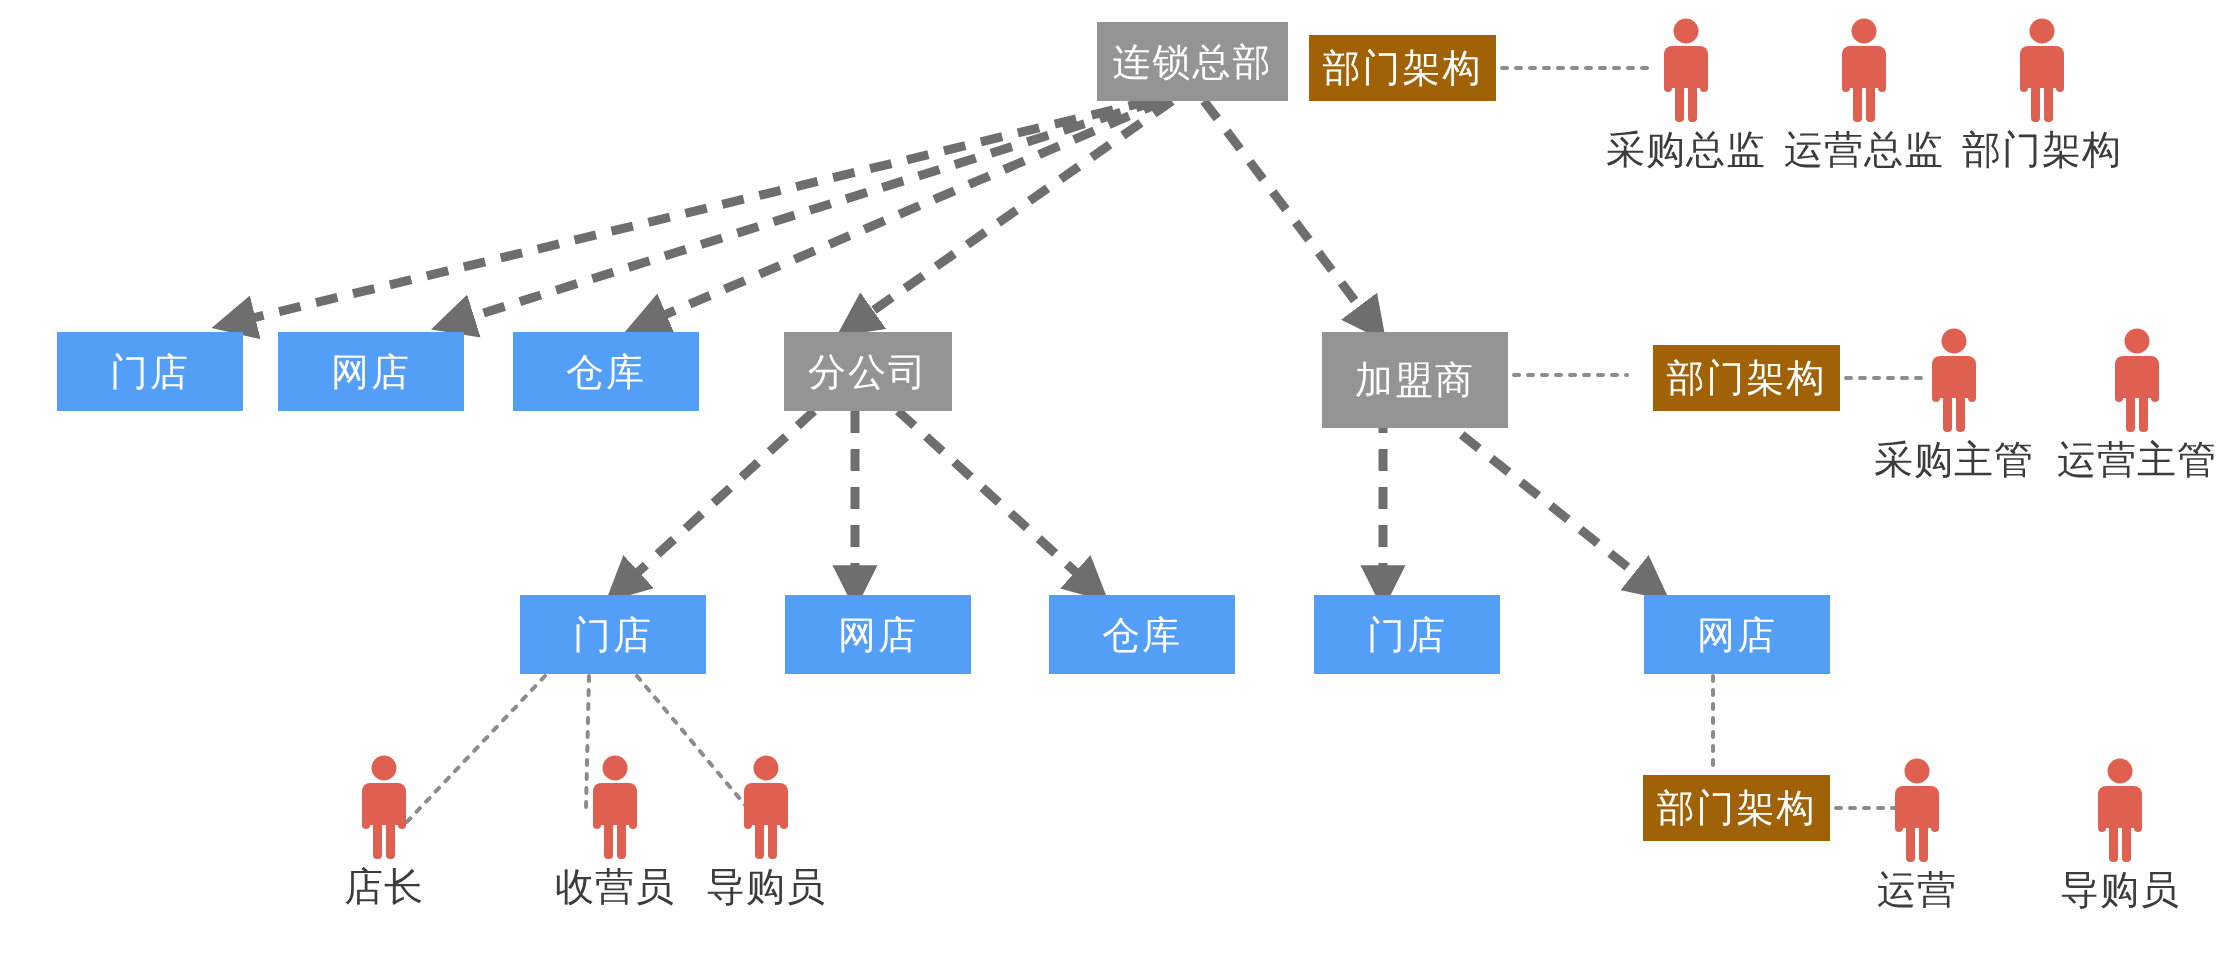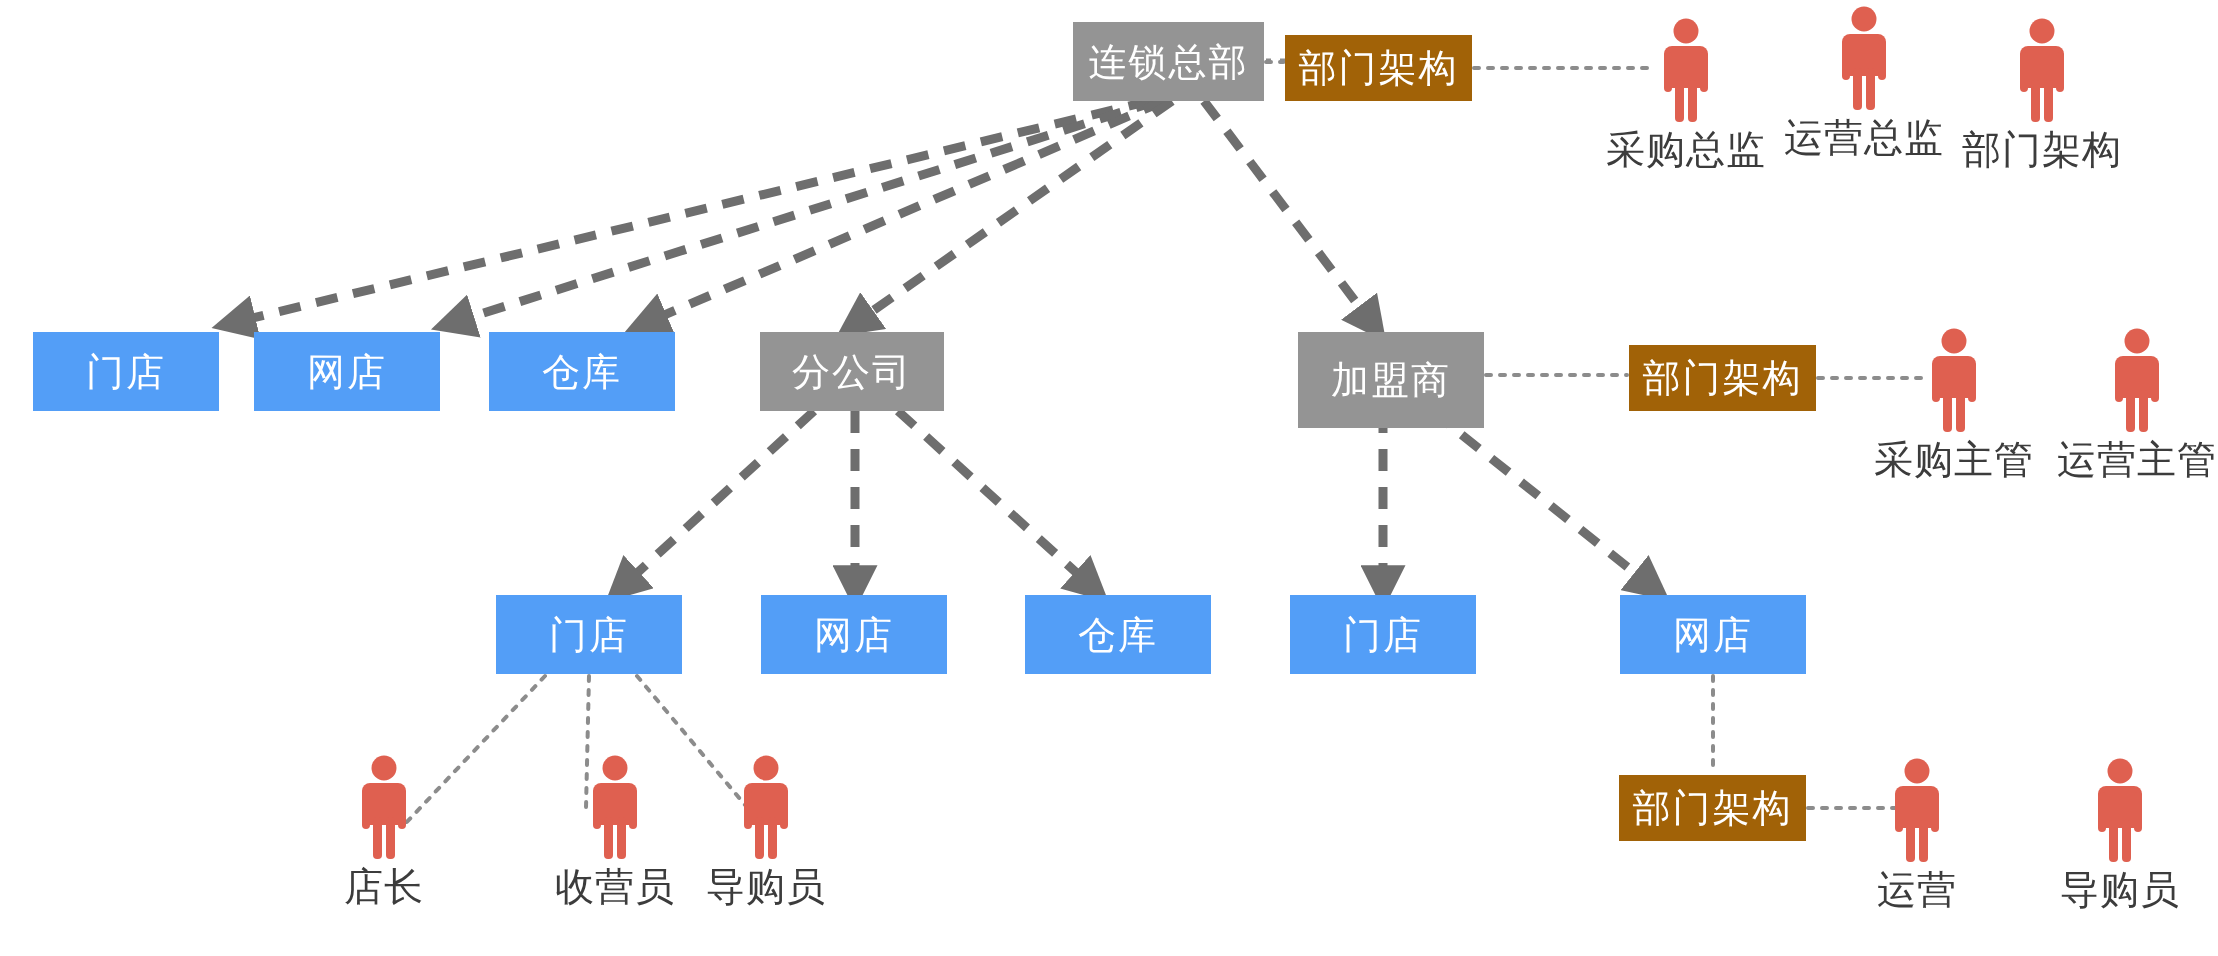--- a/index.html
+++ b/index.html
@@ -31,20 +31,21 @@
     display: flex;
     align-items: center;
     justify-content: center;
     color: #ffffff;
     font-size: 38px;
     letter-spacing: 2px;
     font-weight: 400;
     line-height: 1;
     user-select: none;
     box-sizing: border-box;
+    margin-left: 24px;
   }
   .node-blue  { background: #539ef7; }
   .node-gray  { background: #949494; }
   .node-yellow{ background: #a16207; }
   .person-group {
     position: absolute;
     display: flex;
     flex-direction: column;
     align-items: center;
   }
@@ -100,21 +101,21 @@
     <g stroke="#8c8c8c" stroke-width="5" fill="none" stroke-dasharray="5 9" stroke-linecap="butt">
       <path d="M 1266,61 L 1285,61"></path>
     </g>
   </svg>
 
   <div class="node-box node-gray" style="left:1073px;top:22px;width:191px;height:79px;">连锁总部</div>
   <div class="node-box node-yellow" style="left:1285px;top:35px;width:187px;height:66px;">部门架构</div>
   <div class="node-box node-blue" style="left:33px;top:332px;width:186px;height:79px;">门店</div>
   <div class="node-box node-blue" style="left:254px;top:332px;width:186px;height:79px;">网店</div>
   <div class="node-box node-blue" style="left:489px;top:332px;width:186px;height:79px;">仓库</div>
-  <div class="node-box node-gray" style="left:760px;top:332px;width:184px;height:79px;">分公司</div>
+  <div class="node-box node-gray" style="left:760px;top:332px;width:168px;height:79px;">分公司</div>
   <div class="node-box node-gray" style="left:1298px;top:332px;width:186px;height:96px;">加盟商</div>
   <div class="node-box node-yellow" style="left:1629px;top:345px;width:187px;height:66px;">部门架构</div>
   <div class="node-box node-blue" style="left:496px;top:595px;width:186px;height:79px;">门店</div>
   <div class="node-box node-blue" style="left:761px;top:595px;width:186px;height:79px;">网店</div>
   <div class="node-box node-blue" style="left:1025px;top:595px;width:186px;height:79px;">仓库</div>
   <div class="node-box node-blue" style="left:1290px;top:595px;width:186px;height:79px;">门店</div>
   <div class="node-box node-blue" style="left:1620px;top:595px;width:186px;height:79px;">网店</div>
   <div class="node-box node-yellow" style="left:1619px;top:775px;width:187px;height:66px;">部门架构</div>
 
   <div class="person-group" style="left:1606px;top:18px;">
@@ -122,21 +123,21 @@
       <circle cx="30" cy="13" r="12.5" fill="#df6050"></circle>
       <rect x="8" y="28" width="44" height="42" rx="8" fill="#df6050"></rect>
       <rect x="8" y="34" width="8" height="40" rx="4" fill="#df6050"></rect>
       <rect x="44" y="34" width="8" height="40" rx="4" fill="#df6050"></rect>
       <rect x="19" y="62" width="9" height="42" rx="4" fill="#df6050"></rect>
       <rect x="32" y="62" width="9" height="42" rx="4" fill="#df6050"></rect>
     </svg>
     <div class="person-label">采购总监</div>
   </div>
 
-  <div class="person-group" style="left:1784px;top:6px;text-align:right;">
+  <div class="person-group" style="left:1784px;top:18px;text-align:right;">
     <svg class="person-icon" width="60" height="105" viewBox="0 0 60 105" aria-hidden="true">
       <circle cx="30" cy="13" r="12.5" fill="#df6050"></circle>
       <rect x="8" y="28" width="44" height="42" rx="8" fill="#df6050"></rect>
       <rect x="8" y="34" width="8" height="40" rx="4" fill="#df6050"></rect>
       <rect x="44" y="34" width="8" height="40" rx="4" fill="#df6050"></rect>
       <rect x="19" y="62" width="9" height="42" rx="4" fill="#df6050"></rect>
       <rect x="32" y="62" width="9" height="42" rx="4" fill="#df6050"></rect>
     </svg>
     <div class="person-label">运营总监</div>
   </div>

